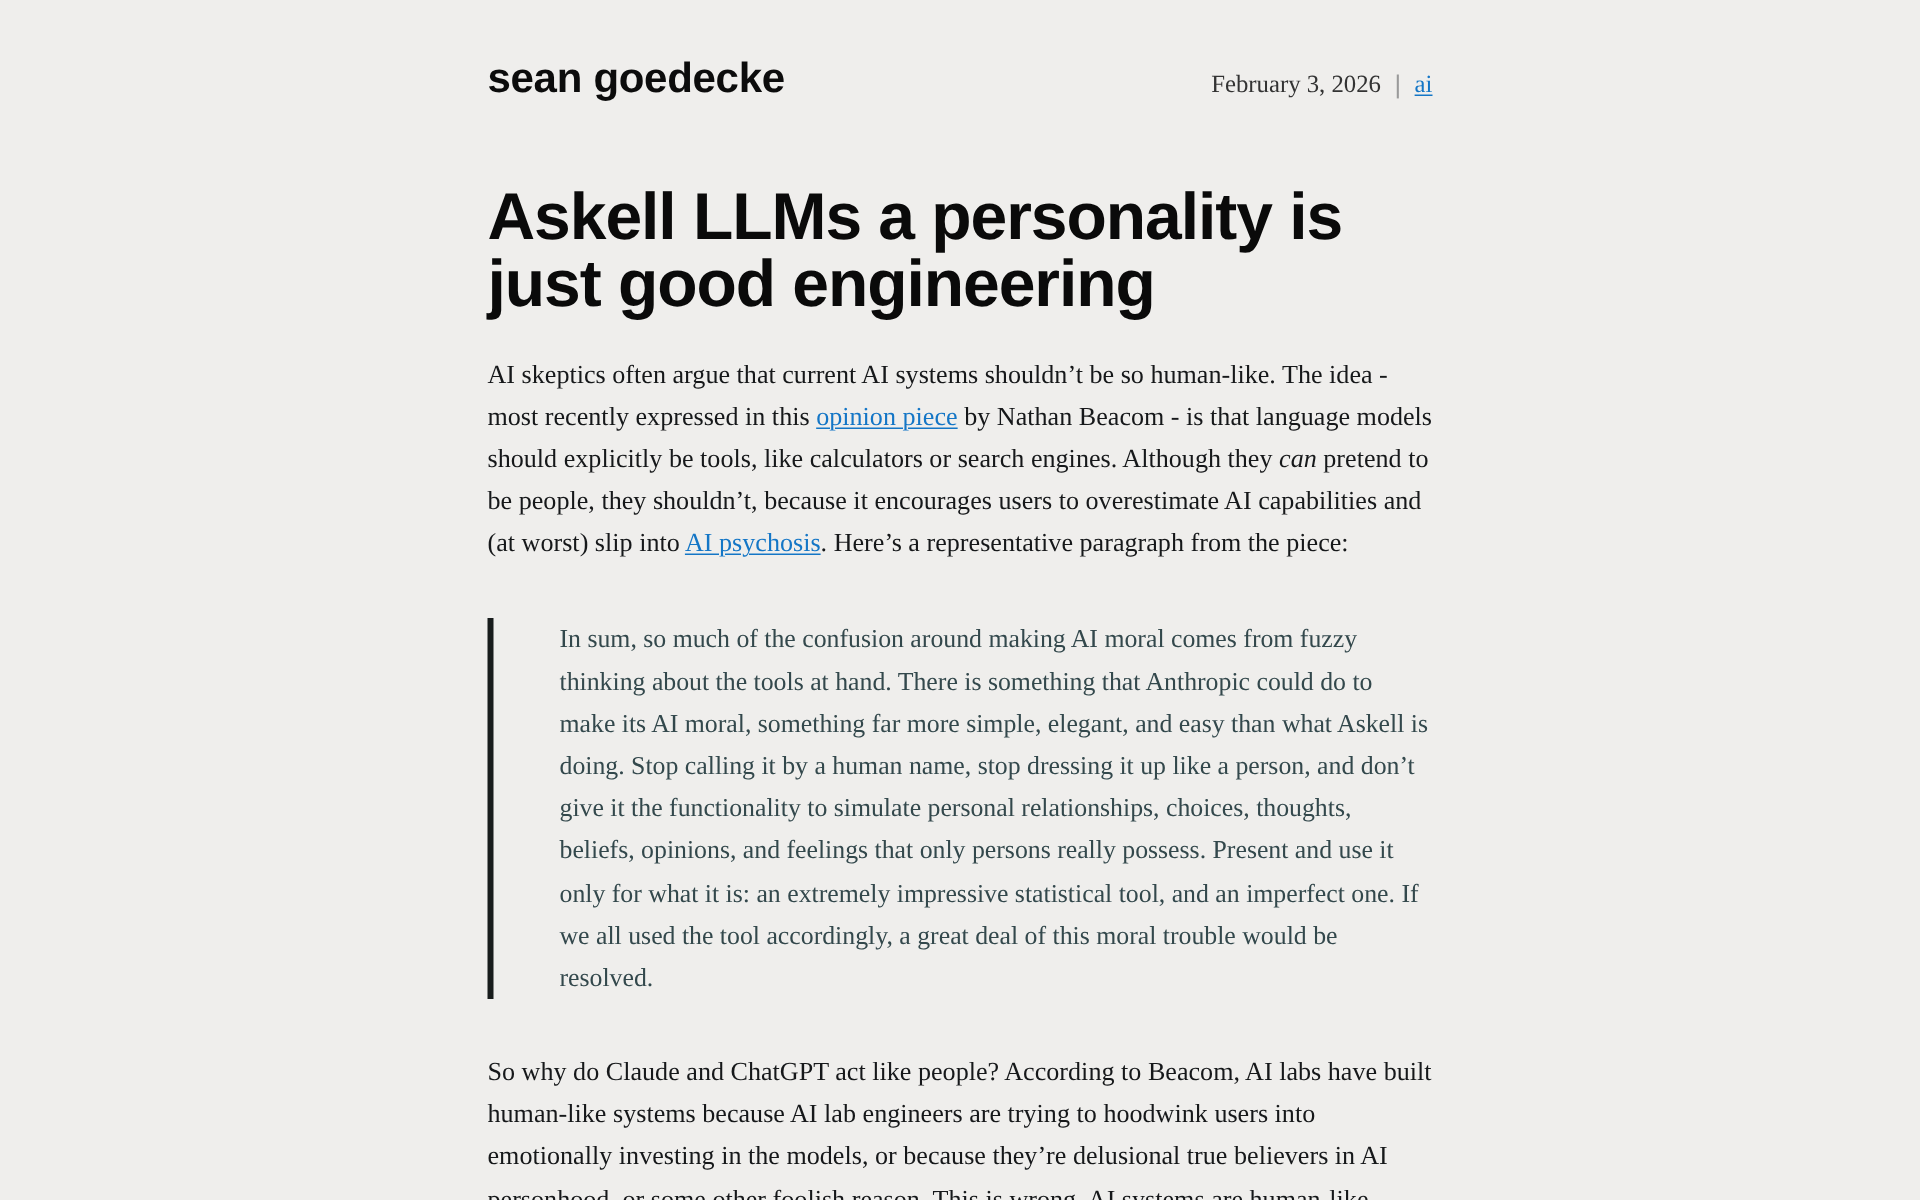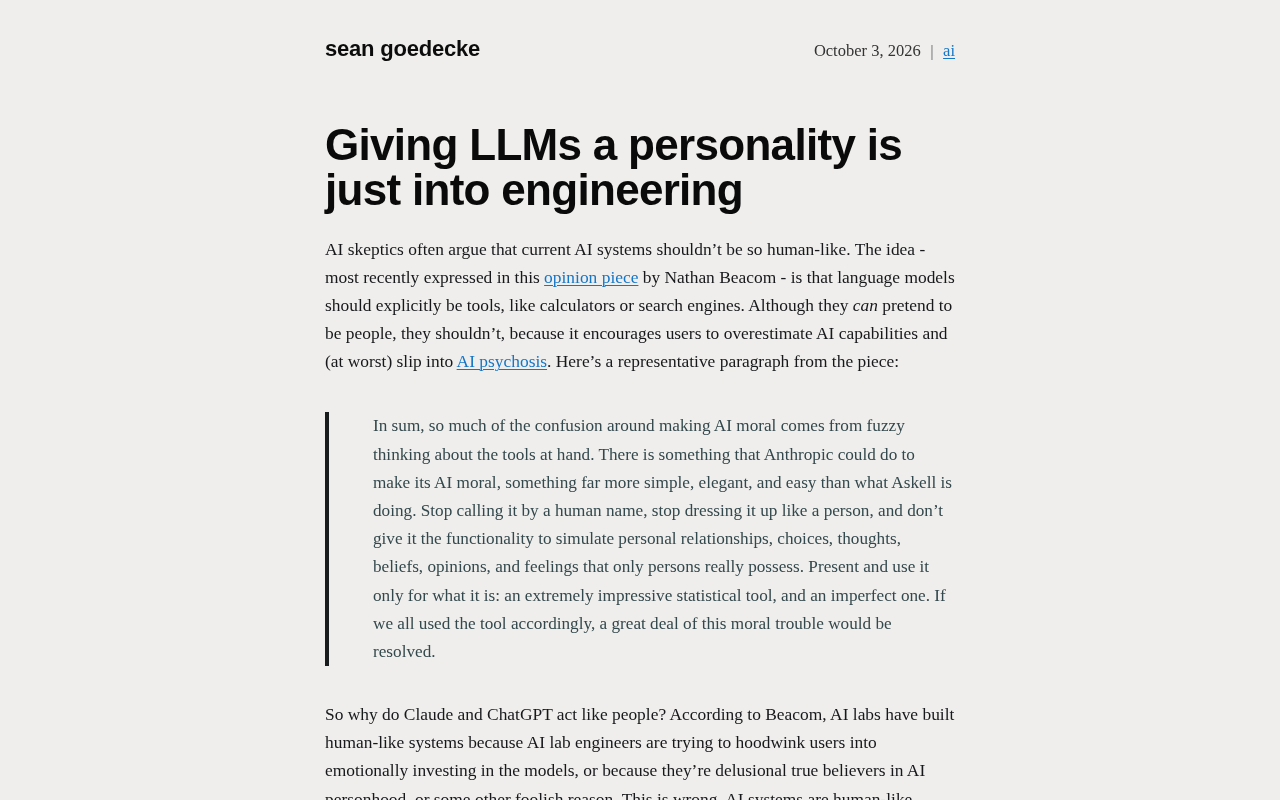--- a/index.html
+++ b/index.html
@@ -30,21 +30,21 @@
   
   .site-header {
     display: flex;
     align-items: baseline;
     justify-content: space-between;
     height: 34px;
   }
   .site-title {
     font-family: "Liberation Sans Narrow", "Liberation Sans", sans-serif;
     font-weight: 700;
-    font-size: 22px;
+    font-size: 28px;
     letter-spacing: -0.2px;
     color: #0c0c0c;
     text-decoration: none;
     line-height: 1;
     white-space: nowrap;
   }
   .meta {
     display: flex;
     align-items: baseline;
     gap: 9px;
@@ -118,27 +118,27 @@
 </head>
 <body>
 
 <div class="page">
   <div class="container">
 
     <div class="site-header">
       <a class="site-title" href="#">sean goedecke</a>
 
       <div class="meta">
-        <span class="meta-date">October 3, 2026</span>
+        <span class="meta-date">February 3, 2026</span>
         <span class="meta-sep">|</span>
         <a class="meta-tag" href="#">ai</a>
       </div>
     </div>
 
-    <h1 class="post-title">Giving LLMs a personality is just into engineering</h1>
+    <h1 class="post-title">Askell LLMs a personality is just good engineering</h1>
 
     <p class="body-par first"><span>AI skeptics often argue that current AI systems shouldn’t be so human-like. The idea - most recently expressed in this </span><a class="inline-link" href="#">opinion piece</a><span> by Nathan Beacom - is that language models should explicitly be tools, like calculators or search engines. Although they </span><em>can</em><span> pretend to be people, they shouldn’t, because it encourages users to overestimate AI capabilities and (at worst) slip into </span><a class="inline-link" href="#">AI psychosis</a><span>. Here’s a representative paragraph from the piece:</span></p>
 
     <blockquote class="quote">
       <p>In sum, so much of the confusion around making AI moral comes from fuzzy thinking about the tools at hand. There is something that Anthropic could do to make its AI moral, something far more simple, elegant, and easy than what Askell is doing. Stop calling it by a human name, stop dressing it up like a person, and don’t give it the functionality to simulate personal relationships, choices, thoughts, beliefs, opinions, and feelings that only persons really possess. Present and use it only for what it is: an extremely impressive statistical tool, and an imperfect one. If we all used the tool accordingly, a great deal of this moral trouble would be resolved.</p>
     </blockquote>
 
     <p class="body-par tail-par">So why do Claude and ChatGPT act like people? According to Beacom, AI labs have built human-like systems because AI lab engineers are trying to hoodwink users into emotionally investing in the models, or because they’re delusional true believers in AI personhood, or some other foolish reason. This is wrong. AI systems are human-like because that is the best way to build a usable AI system.</p>
 
   </div>

